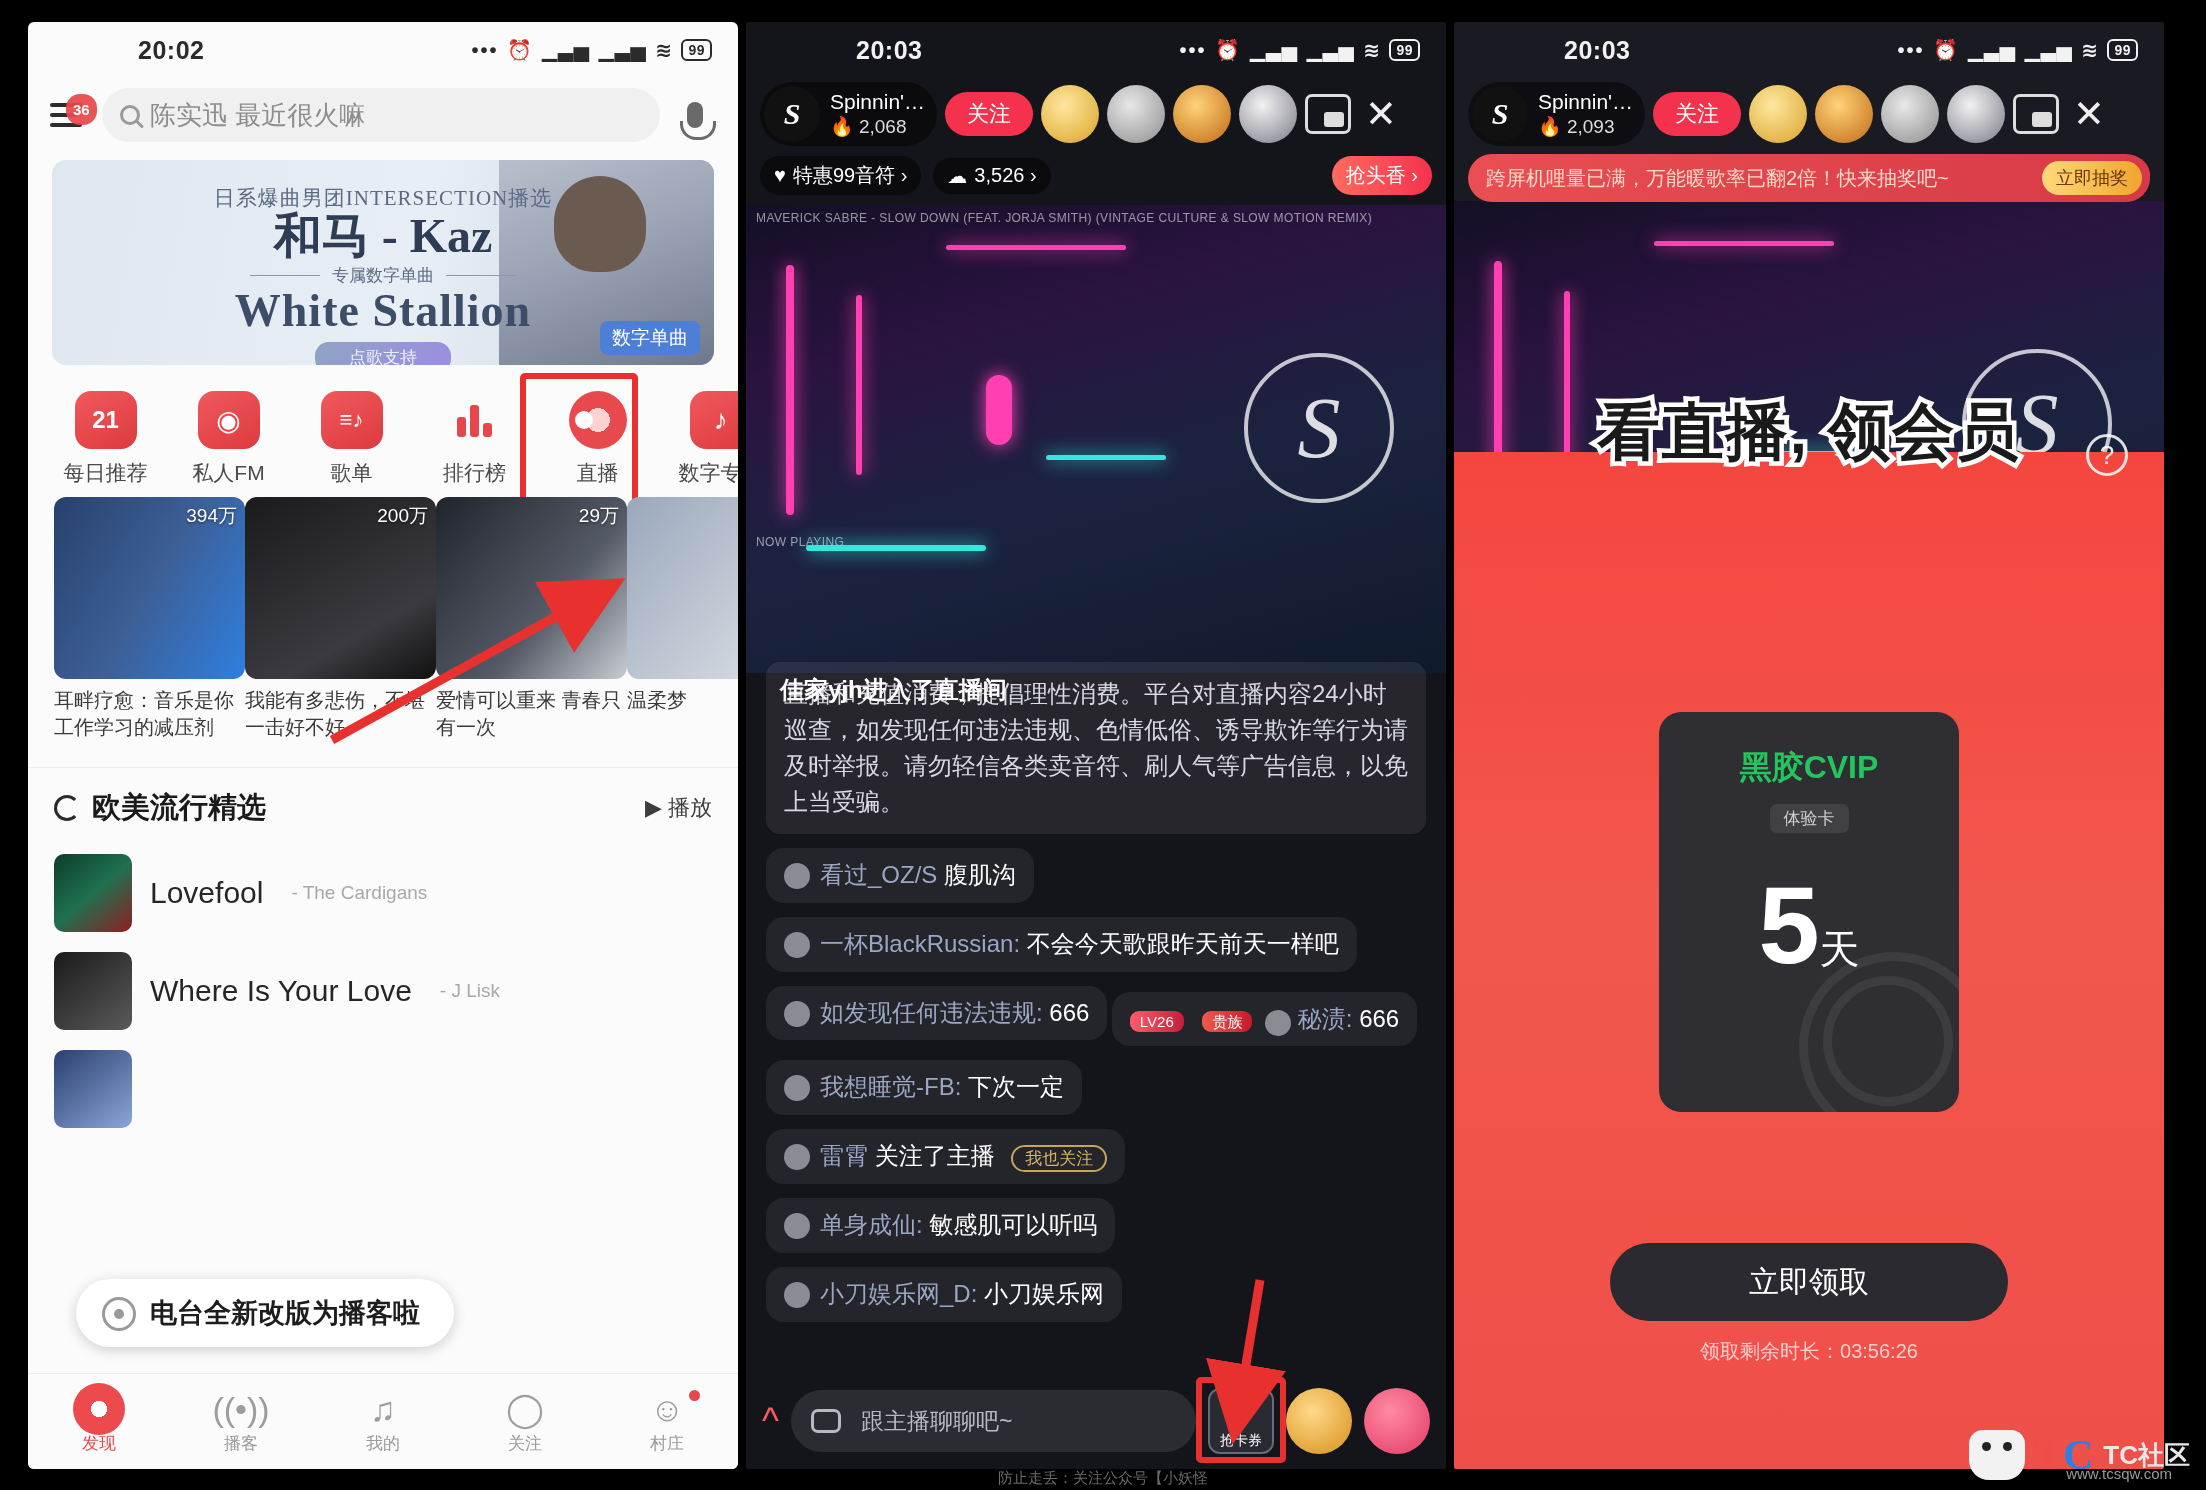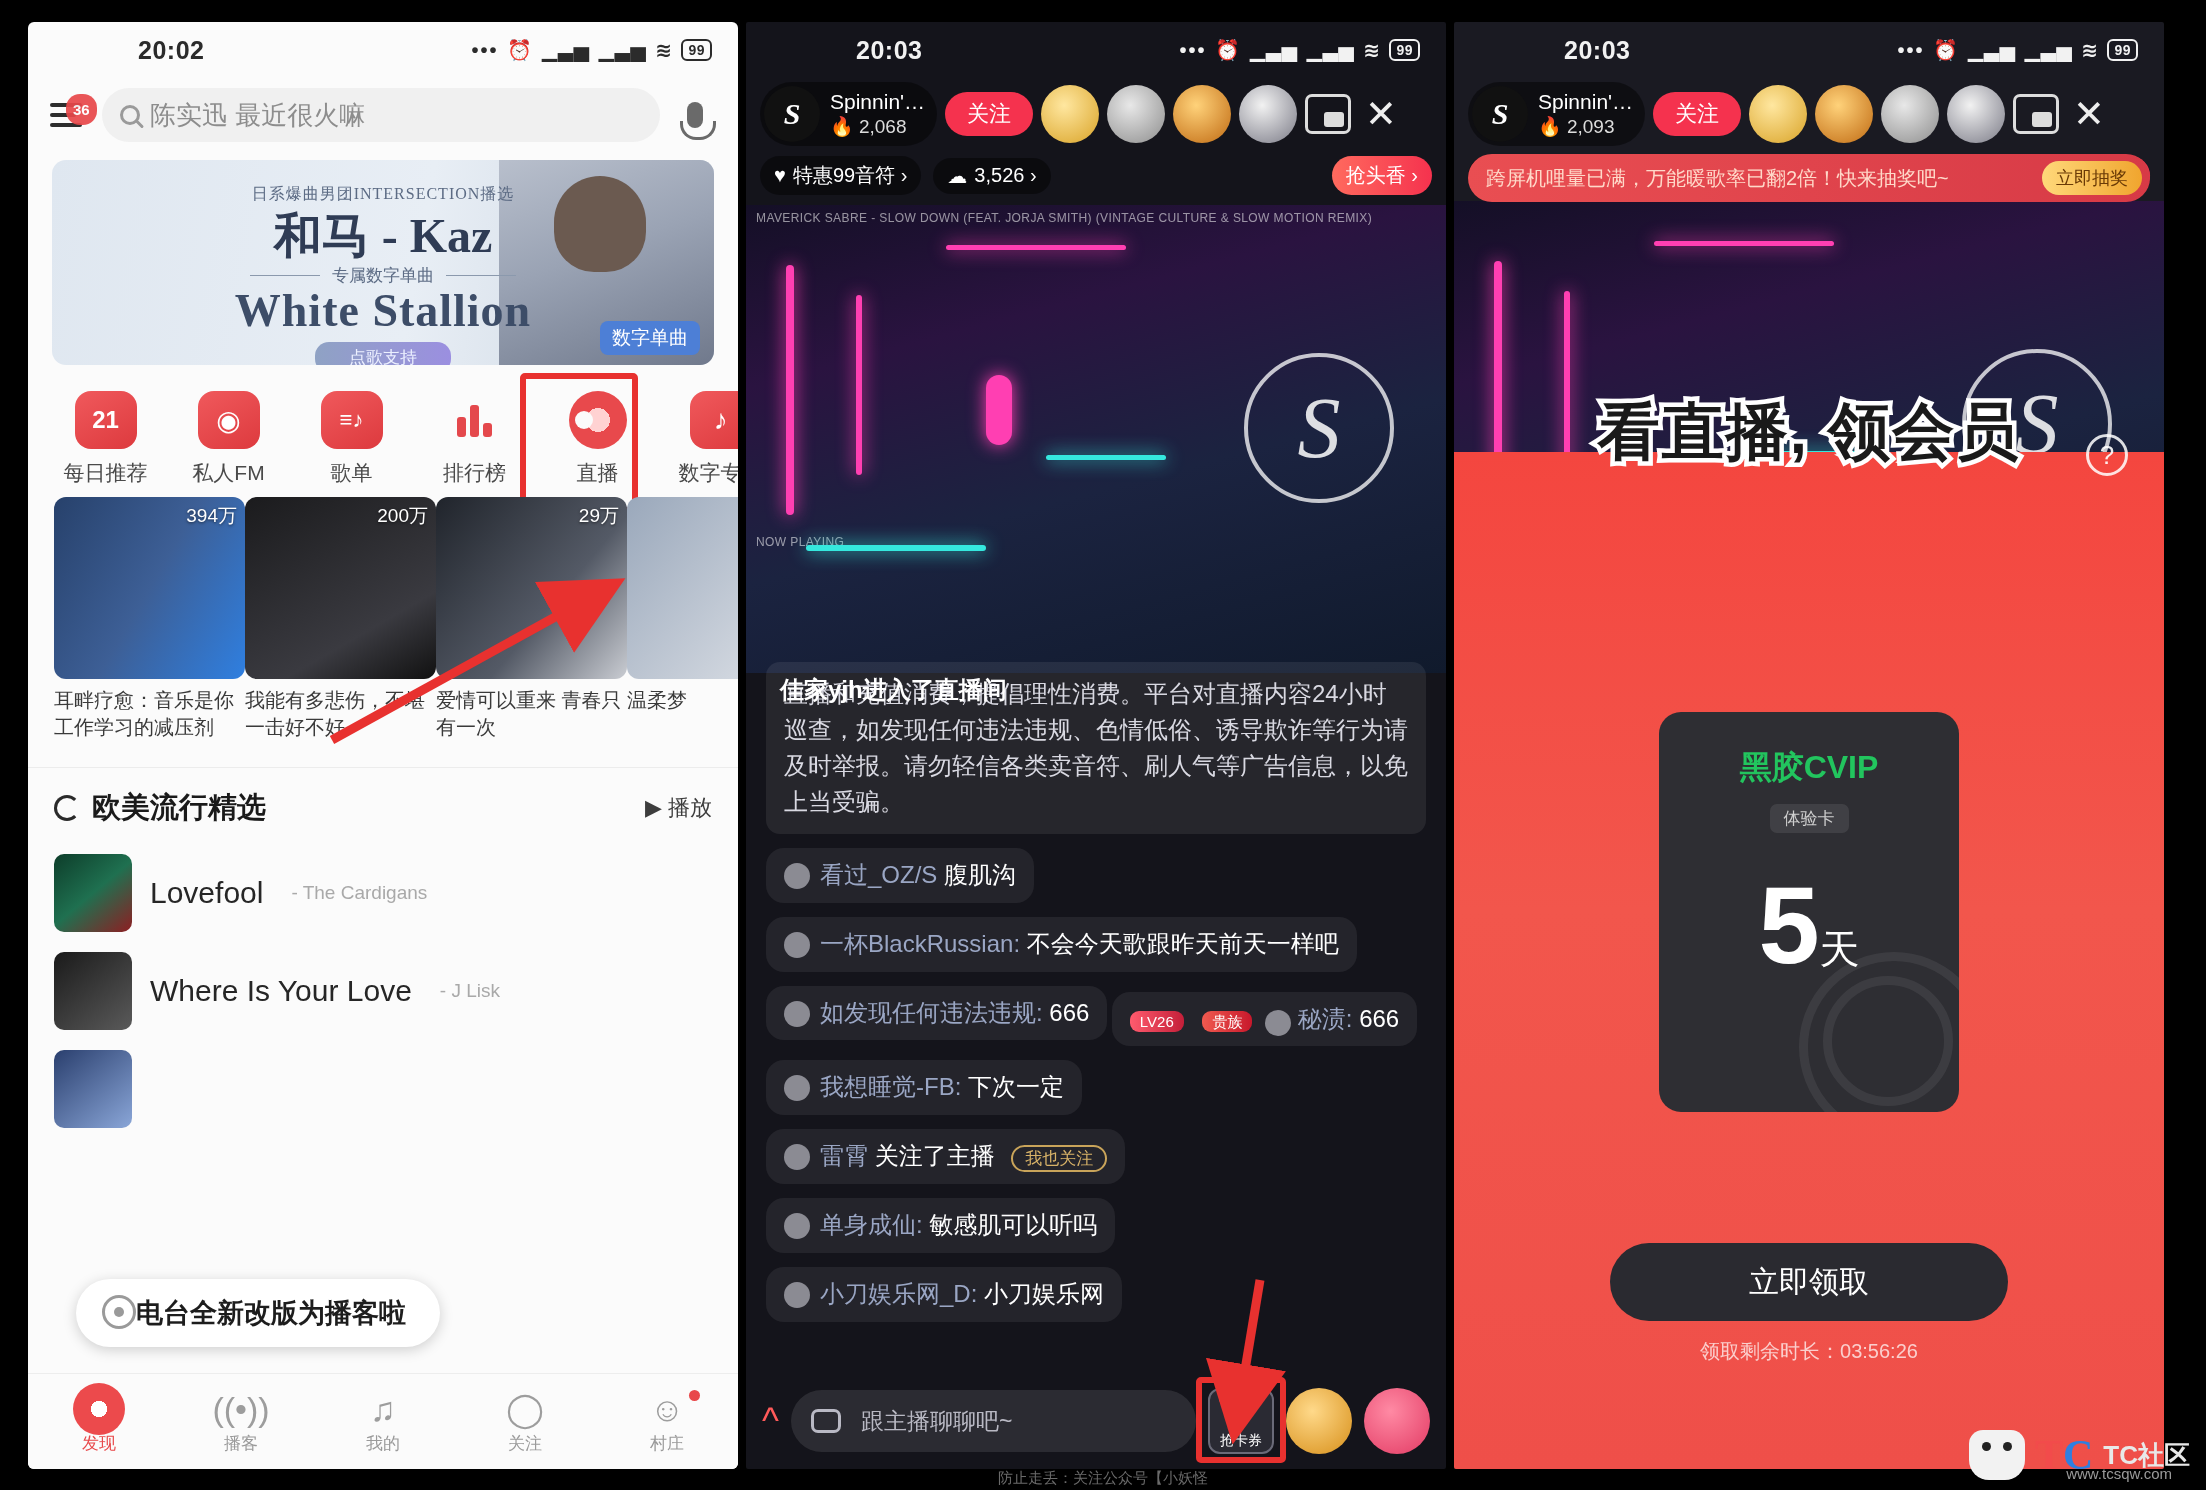--- a/index.html
+++ b/index.html
@@ -45,21 +45,21 @@
   .search-text { font-size: 26px; color: #8d8d8d; white-space: nowrap; overflow: hidden; }
   .mic { width: 42px; flex: 0 0 auto; display: flex; justify-content: center; }
   .mic-body { width: 16px; height: 26px; background: #6a6a6a; border-radius: 8px; position: relative; }
   .mic-body::after { content:""; position:absolute; left:-7px; bottom:-12px; width:30px; height:16px;
                      border:3px solid #6a6a6a; border-top:none; border-radius: 0 0 16px 16px; }
 
   
   .banner { margin: 0 24px; height: 205px; border-radius: 14px; overflow: hidden; position: relative;
             background: linear-gradient(100deg,#dfe7f0 0%, #e8eef5 55%, #c9d4e0 100%); }
   .bnr-tagline { position: absolute; top: 24px; left: 0; right: 0; text-align: center;
-                 font-size: 16px; color: #5c6b84; letter-spacing: 1px; font-family: "Liberation Serif", serif; }
+                 font-size: 21px; color: #5c6b84; letter-spacing: 1px; font-family: "Liberation Serif", serif; }
   .bnr-title { position: absolute; top: 44px; left: 0; right: 0; text-align: center; font-size: 48px;
                color: #2f3c55; font-family: "Liberation Serif", serif; font-weight: bold; }
   .bnr-sub { position: absolute; top: 104px; left: 0; right: 0; text-align: center; font-size: 17px; color: #5d6c85;
              display: flex; align-items: center; justify-content: center; gap: 12px; }
   .bnr-sub::before, .bnr-sub::after { content:""; width: 70px; height: 1px; background: #8b99ad; }
   .bnr-en { position: absolute; top: 124px; left: 0; right: 0; text-align: center; font-size: 46px;
             font-family: "Liberation Serif", serif; font-weight: bold; color: #3d4d68; letter-spacing: 1px; }
   .bnr-btn { position: absolute; top: 182px; left: 50%; transform: translateX(-50%);
              background: linear-gradient(90deg,#8fa2c4,#9b8fe0); color: #ecf0ff; font-size: 17px;
              border-radius: 14px; padding: 4px 34px; }
@@ -110,21 +110,21 @@
   .euro-play { margin-left: auto; font-size: 22px; color: #3d3d3d; }
   .song { display: flex; align-items: center; gap: 18px; padding: 10px 26px; }
   .song-cover { width: 78px; height: 78px; border-radius: 10px; flex: 0 0 auto; }
   .sc1 { background: linear-gradient(140deg,#0d3d2a,#1f7050 50%,#8e1e22); }
   .sc2 { background: linear-gradient(140deg,#1a1a1a,#5a5a5a); }
   .sc3 { background: linear-gradient(140deg,#2a3f6e,#8aa6d8); }
   .song-name { font-size: 30px; color: #262626; }
   .song-artist { font-size: 19px; color: #a9a9a9; margin-left: 10px; }
 
   .toast { position: absolute; left: 48px; bottom: 122px; background: #fff; border-radius: 40px;
-           box-shadow: 0 3px 14px rgba(0,0,0,.18); display: flex; align-items: flex-start; 
+           box-shadow: 0 3px 14px rgba(0,0,0,.18); display: flex; align-items: flex-end; gap: 14px;
            padding: 16px 34px 16px 26px; }
   .toast-ic { width: 34px; height: 34px; border: 3px solid #9a9a9a; border-radius: 50%; position: relative; flex:0 0 auto;}
   .toast-ic::after { content:""; position:absolute; left:50%; top:50%; transform:translate(-50%,-50%);
                      width:10px; height:10px; background:#9a9a9a; border-radius:50%; }
   .toast-txt { font-size: 27px; color: #1d1d1d; font-weight: bold; }
 
   .tabbar { position: absolute; left: 0; right: 0; bottom: 0; height: 96px; background: #fbfbfb;
             border-top: 1px solid #ededed; display: flex; align-items: center; }
   .tab { flex: 1; text-align: center; position: relative; }
   .tab-ic { height: 42px; display: flex; align-items: center; justify-content: center; font-size: 34px; color: #9d9d9d; }

